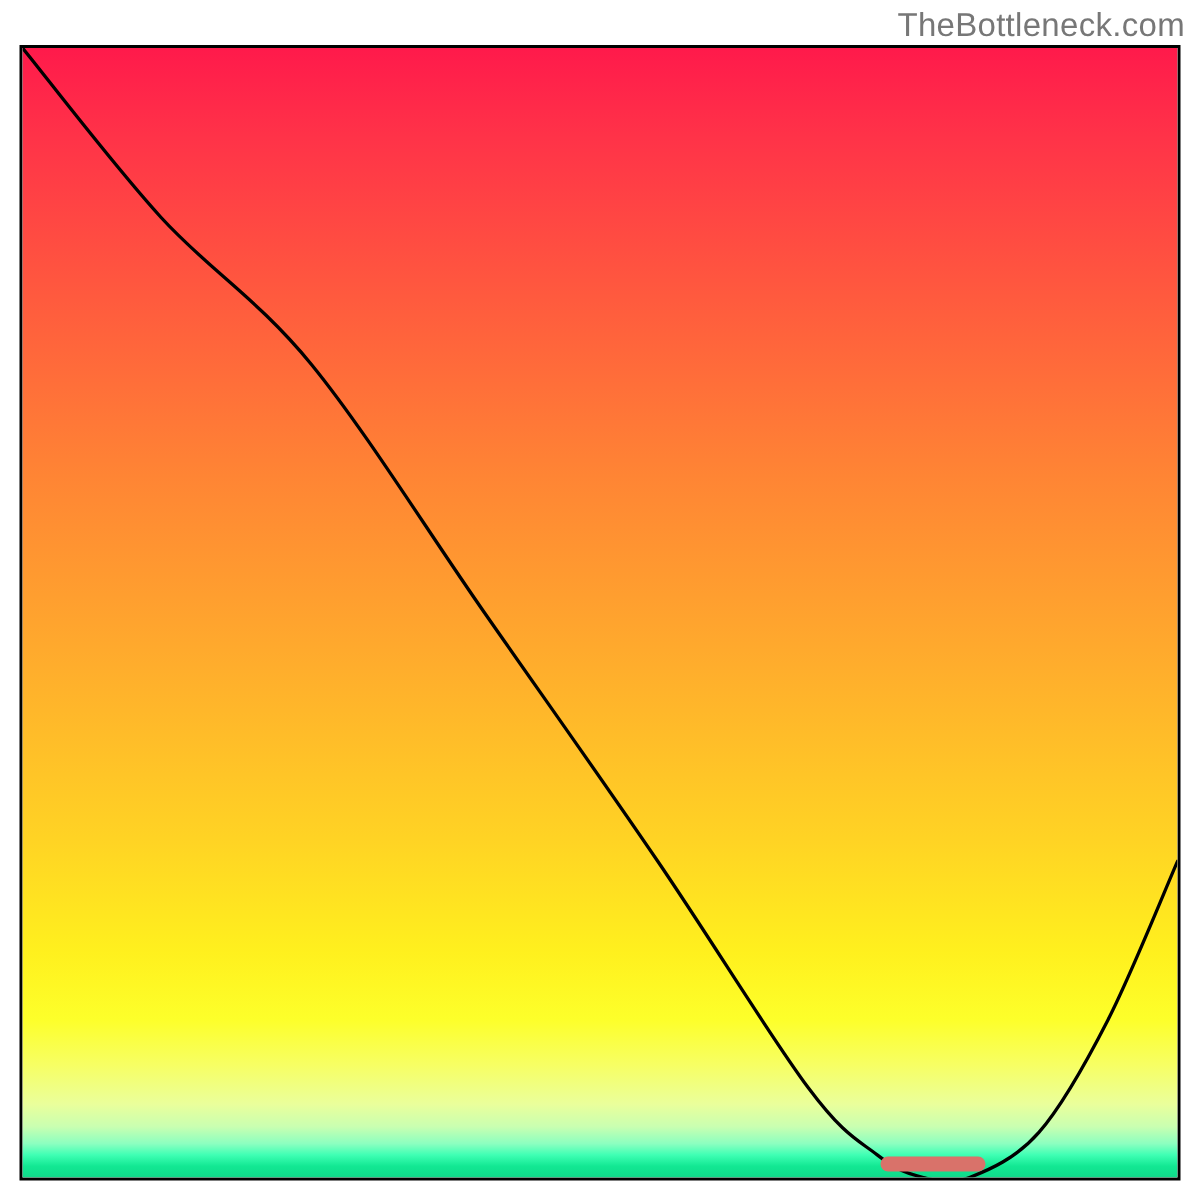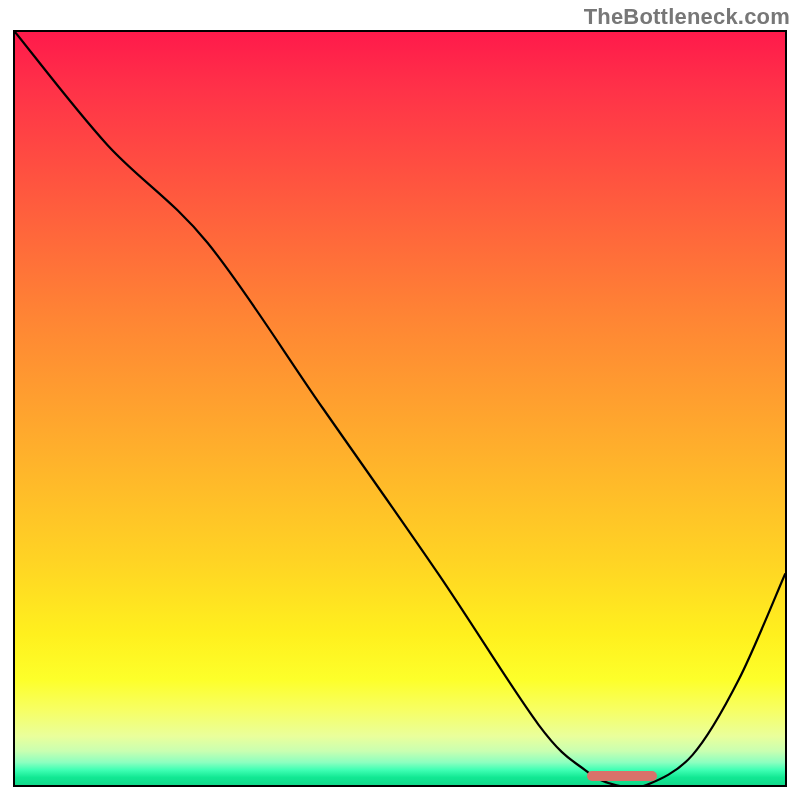--- a/index.html
+++ b/index.html
@@ -15,21 +15,21 @@
     position: relative;
     width: 800px;
     height: 800px;
   }
   .watermark {
     position: absolute;
     top: 4px;
     right: 10px;
     color: #777;
     font-size: 22px;
-    font-weight: 700;
+    font-weight: 400;
     letter-spacing: 0.2px;
     user-select: none;
   }
   .plot-box {
     position: absolute;
     left: 13px;
     top: 30px;
     width: 774px;
     height: 757px;
     border: 2px solid #000;

